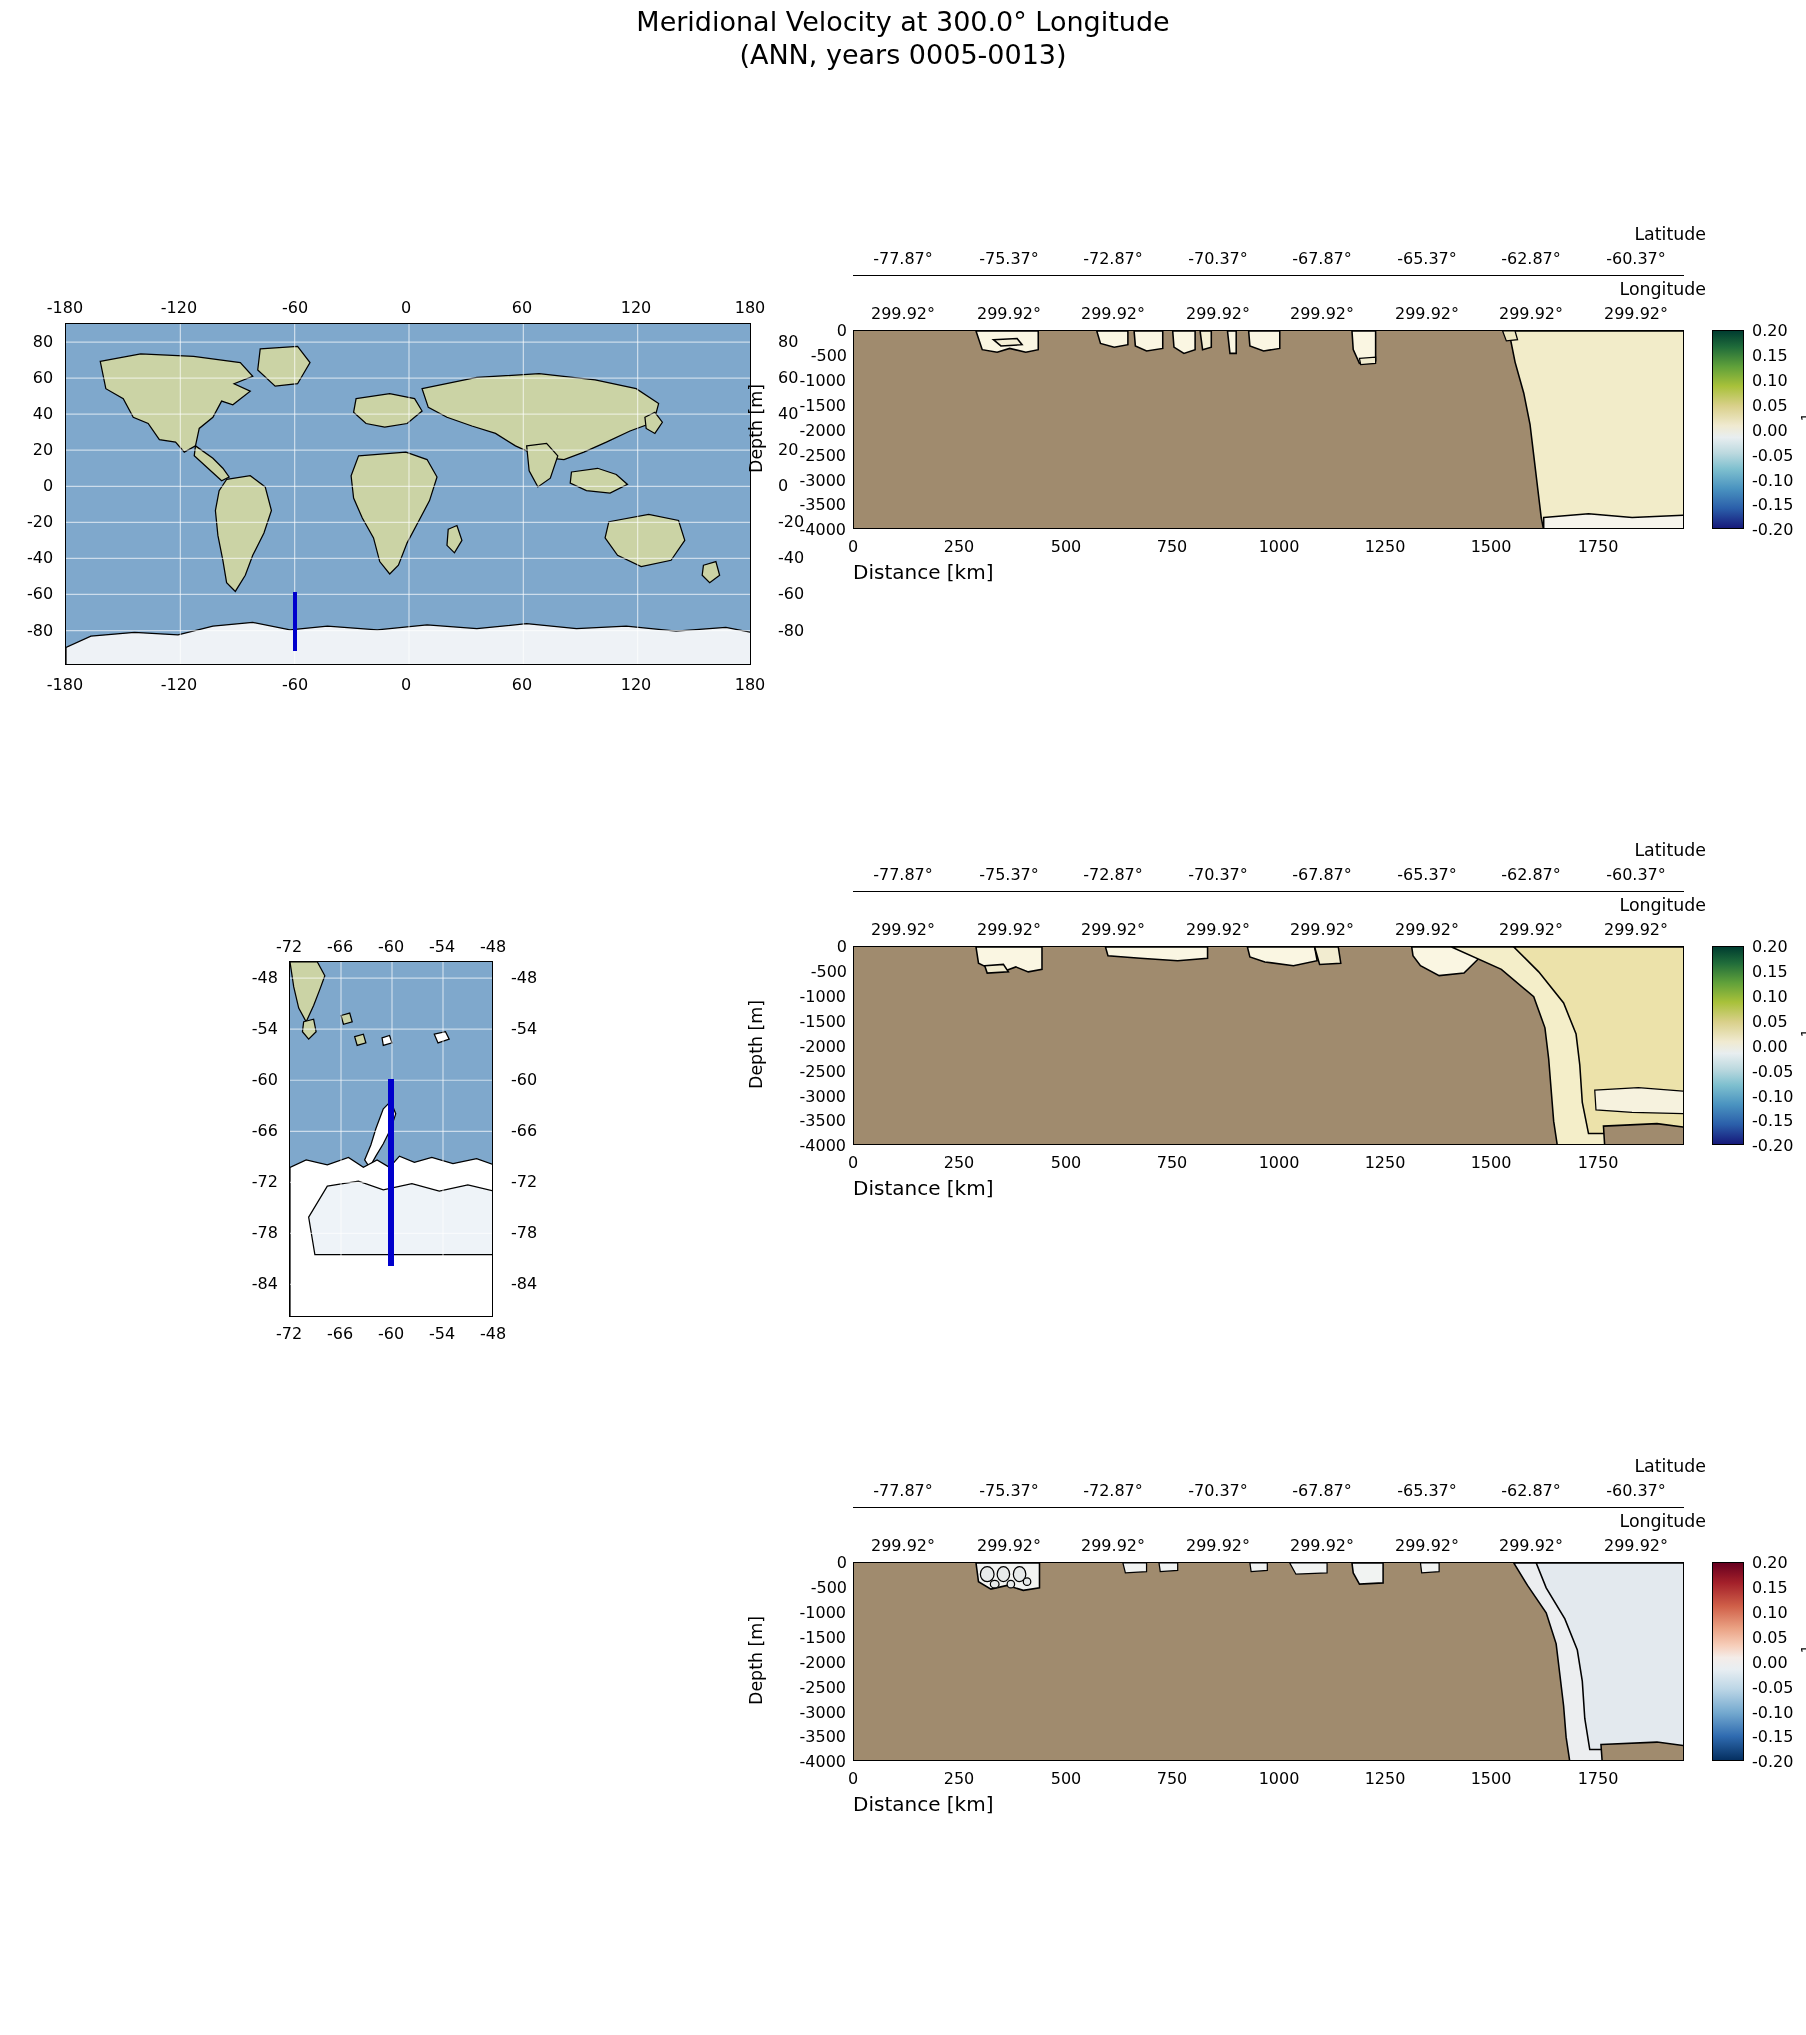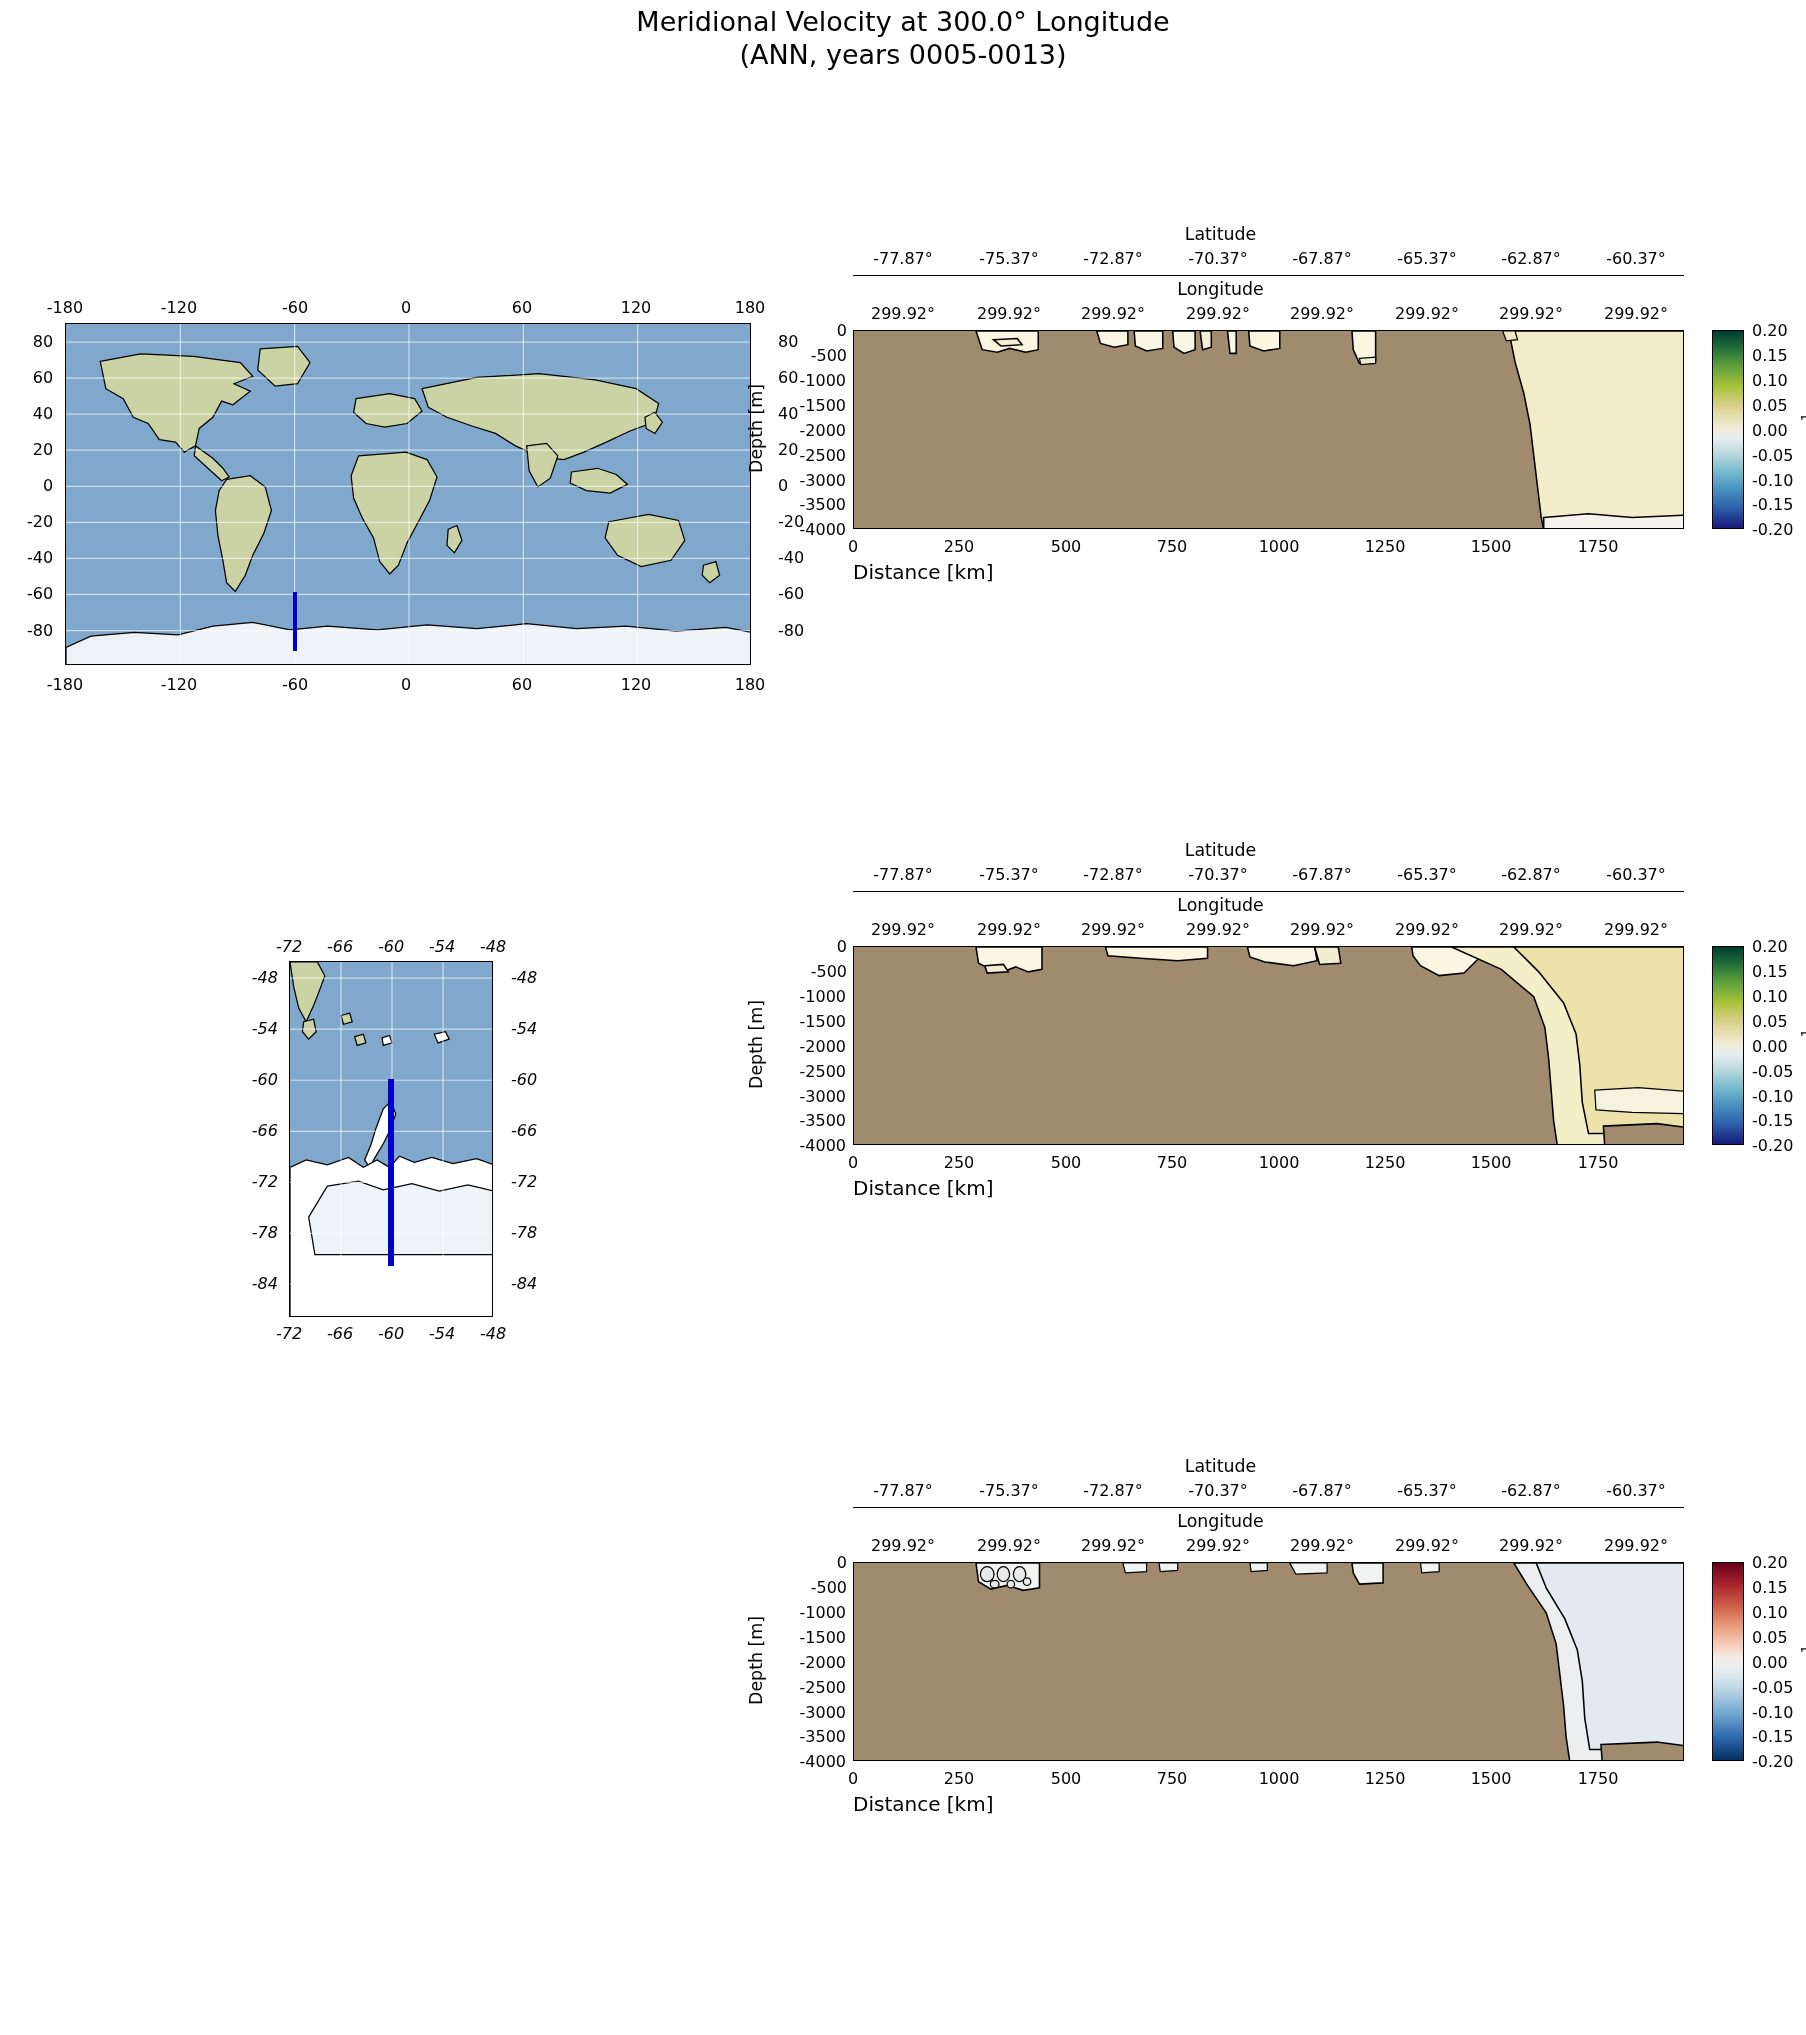--- a/index.html
+++ b/index.html
@@ -82,21 +82,21 @@
     position: absolute;
     font-size: 17.4px;
     transform-origin: 0 0;
     transform: rotate(-90deg);
     white-space: nowrap;
   }
   .axis-name {
     position: absolute;
     font-size: 17.4px;
     width: 100%;
-    text-align: center;
+    text-align: right;
   }
   .axis-rule {
     position: absolute;
     height: 1.2px;
     background: #000;
   }
   .sec-tick {
     position: absolute;
     font-size: 16px;
     white-space: nowrap;
@@ -226,21 +226,21 @@
         <line x1="0" y1="377" x2="1102" y2="377"></line>
         <line x1="0" y1="435" x2="1102" y2="435"></line>
         <line x1="0" y1="493" x2="1102" y2="493"></line>
       </g>
     </svg>
 
     <div class="track-line" style="left:227px; top:268px; width:4.4px; height:59px;"></div>
   </div>
 </div>
 
-<div class="panel" style="left:237px; top:927px; width:361px; height:436px;font-style:italic;">
+<div class="panel" style="left:237px; top:927px; width:361px; height:436px;">
 
   <div class="tick-lbl top" style="left:52px; top:10px;">-72</div>
   <div class="tick-lbl top" style="left:103px; top:10px;">-66</div>
   <div class="tick-lbl top" style="left:154px; top:10px;">-60</div>
   <div class="tick-lbl top" style="left:205px; top:10px;">-54</div>
   <div class="tick-lbl top" style="left:256px; top:10px;">-48</div>
 
   <div class="tick-lbl bottom" style="left:52px; top:397px;">-72</div>
   <div class="tick-lbl bottom" style="left:103px; top:397px;">-66</div>
   <div class="tick-lbl bottom" style="left:154px; top:397px;">-60</div>

